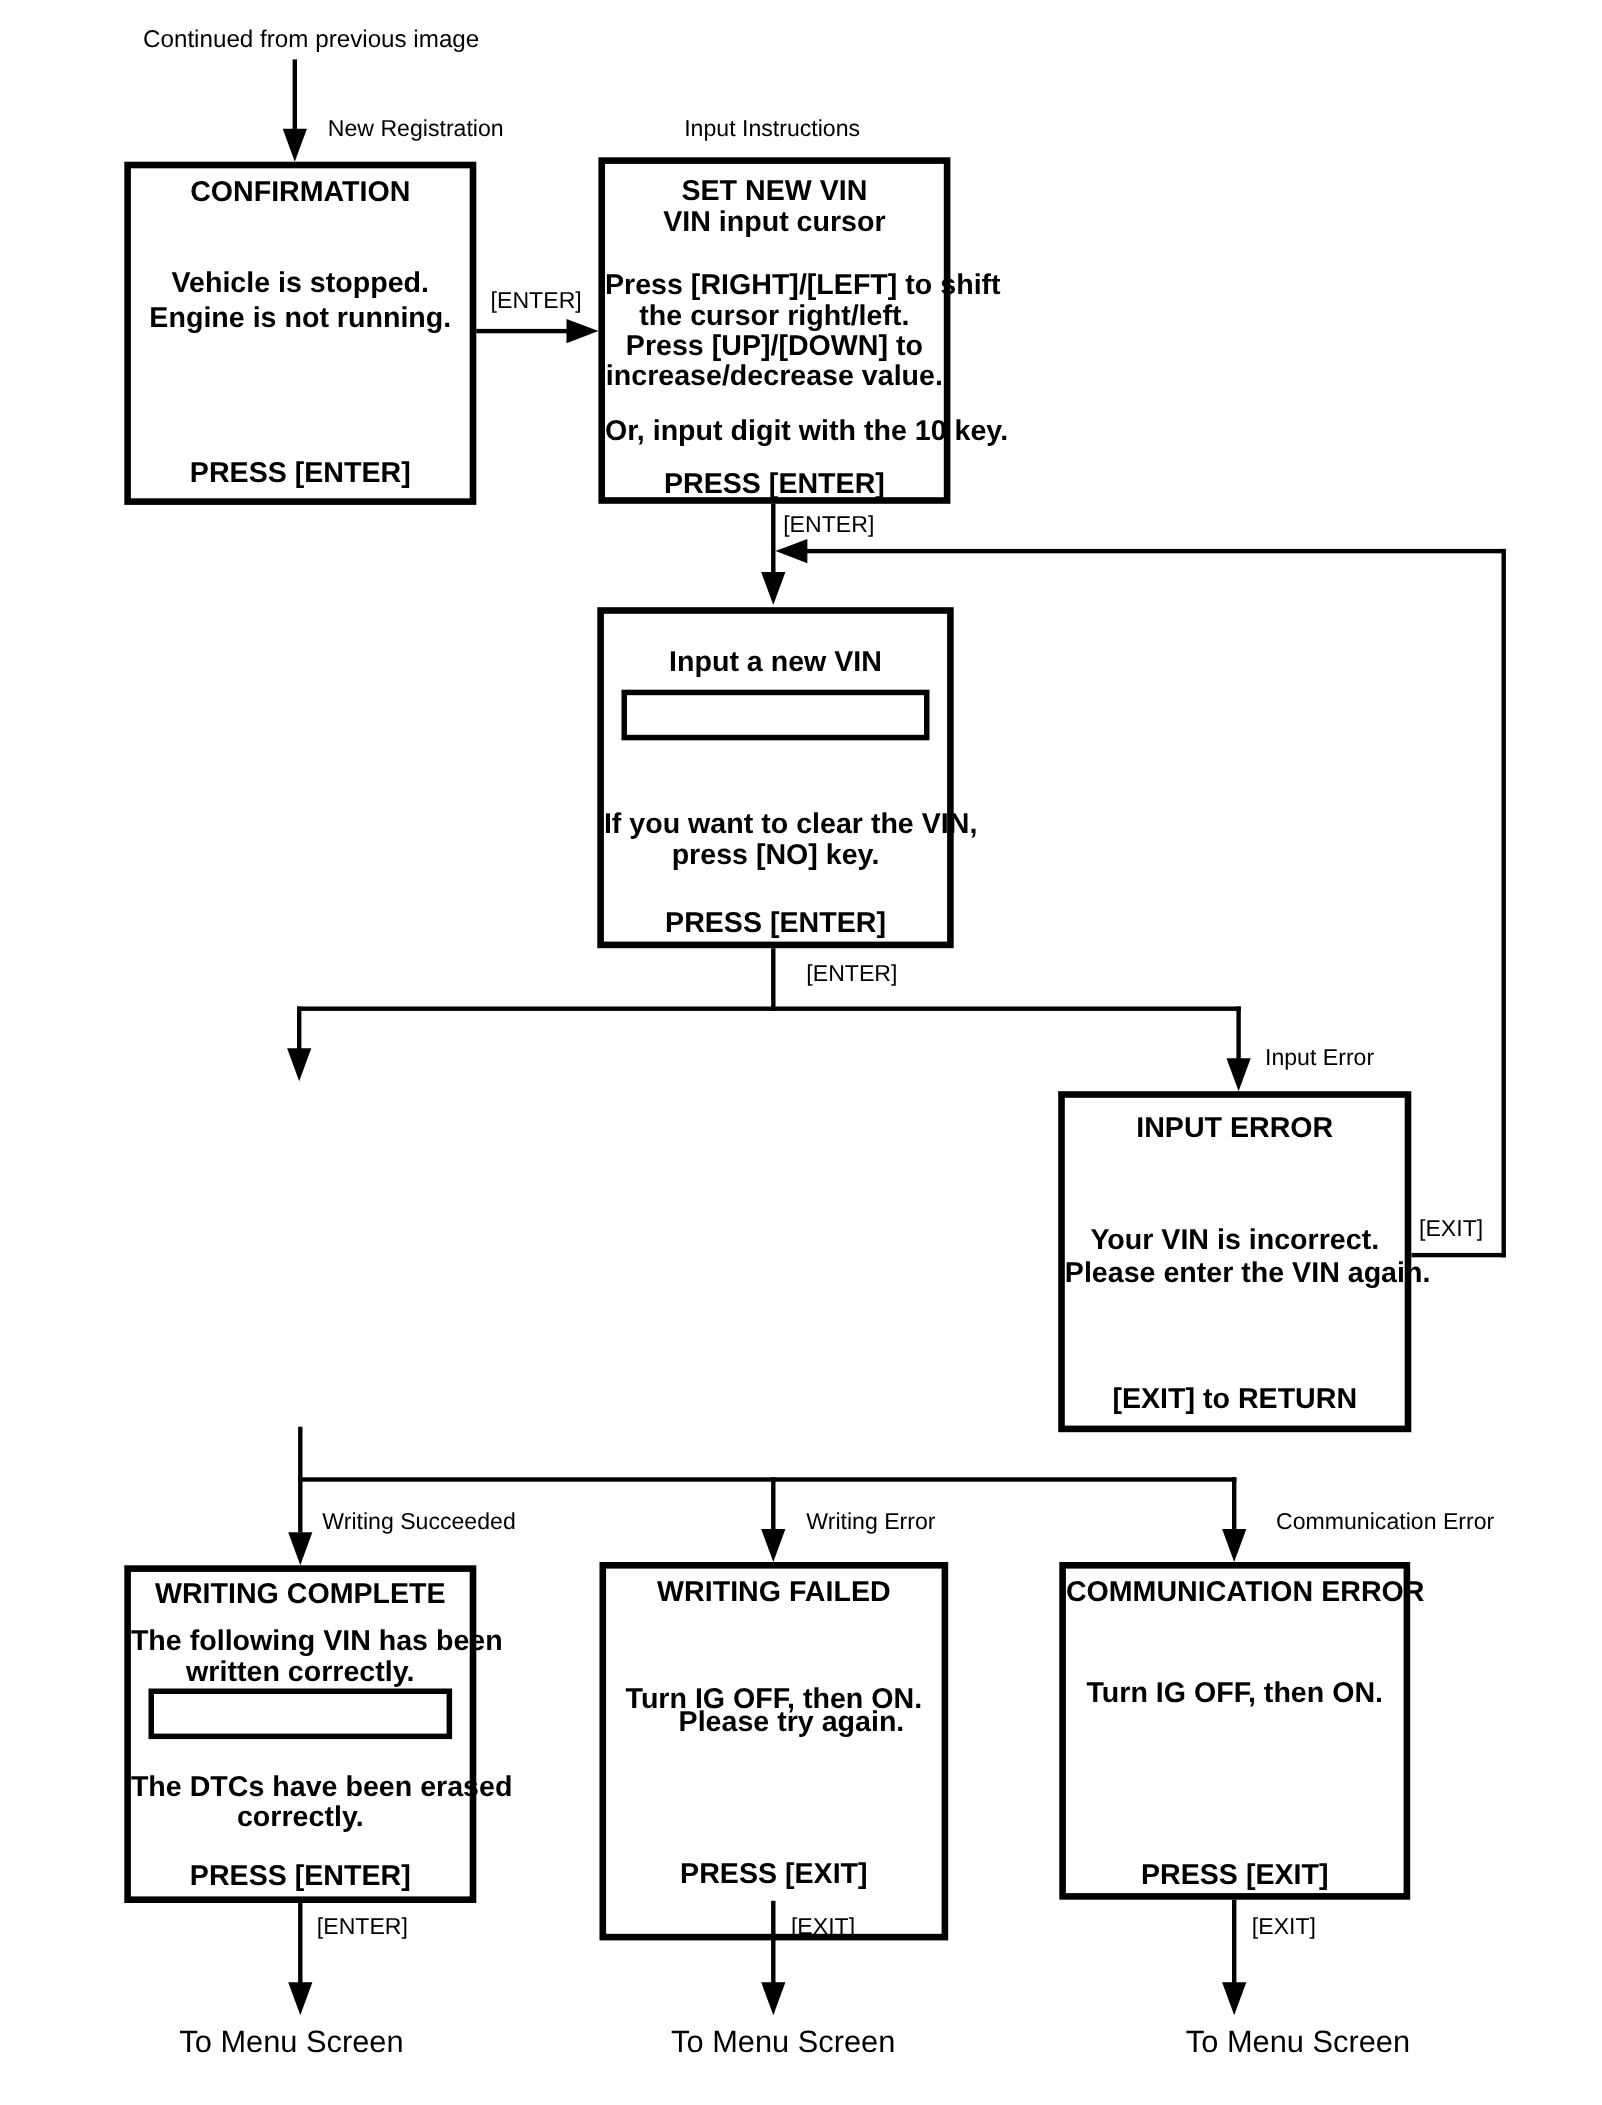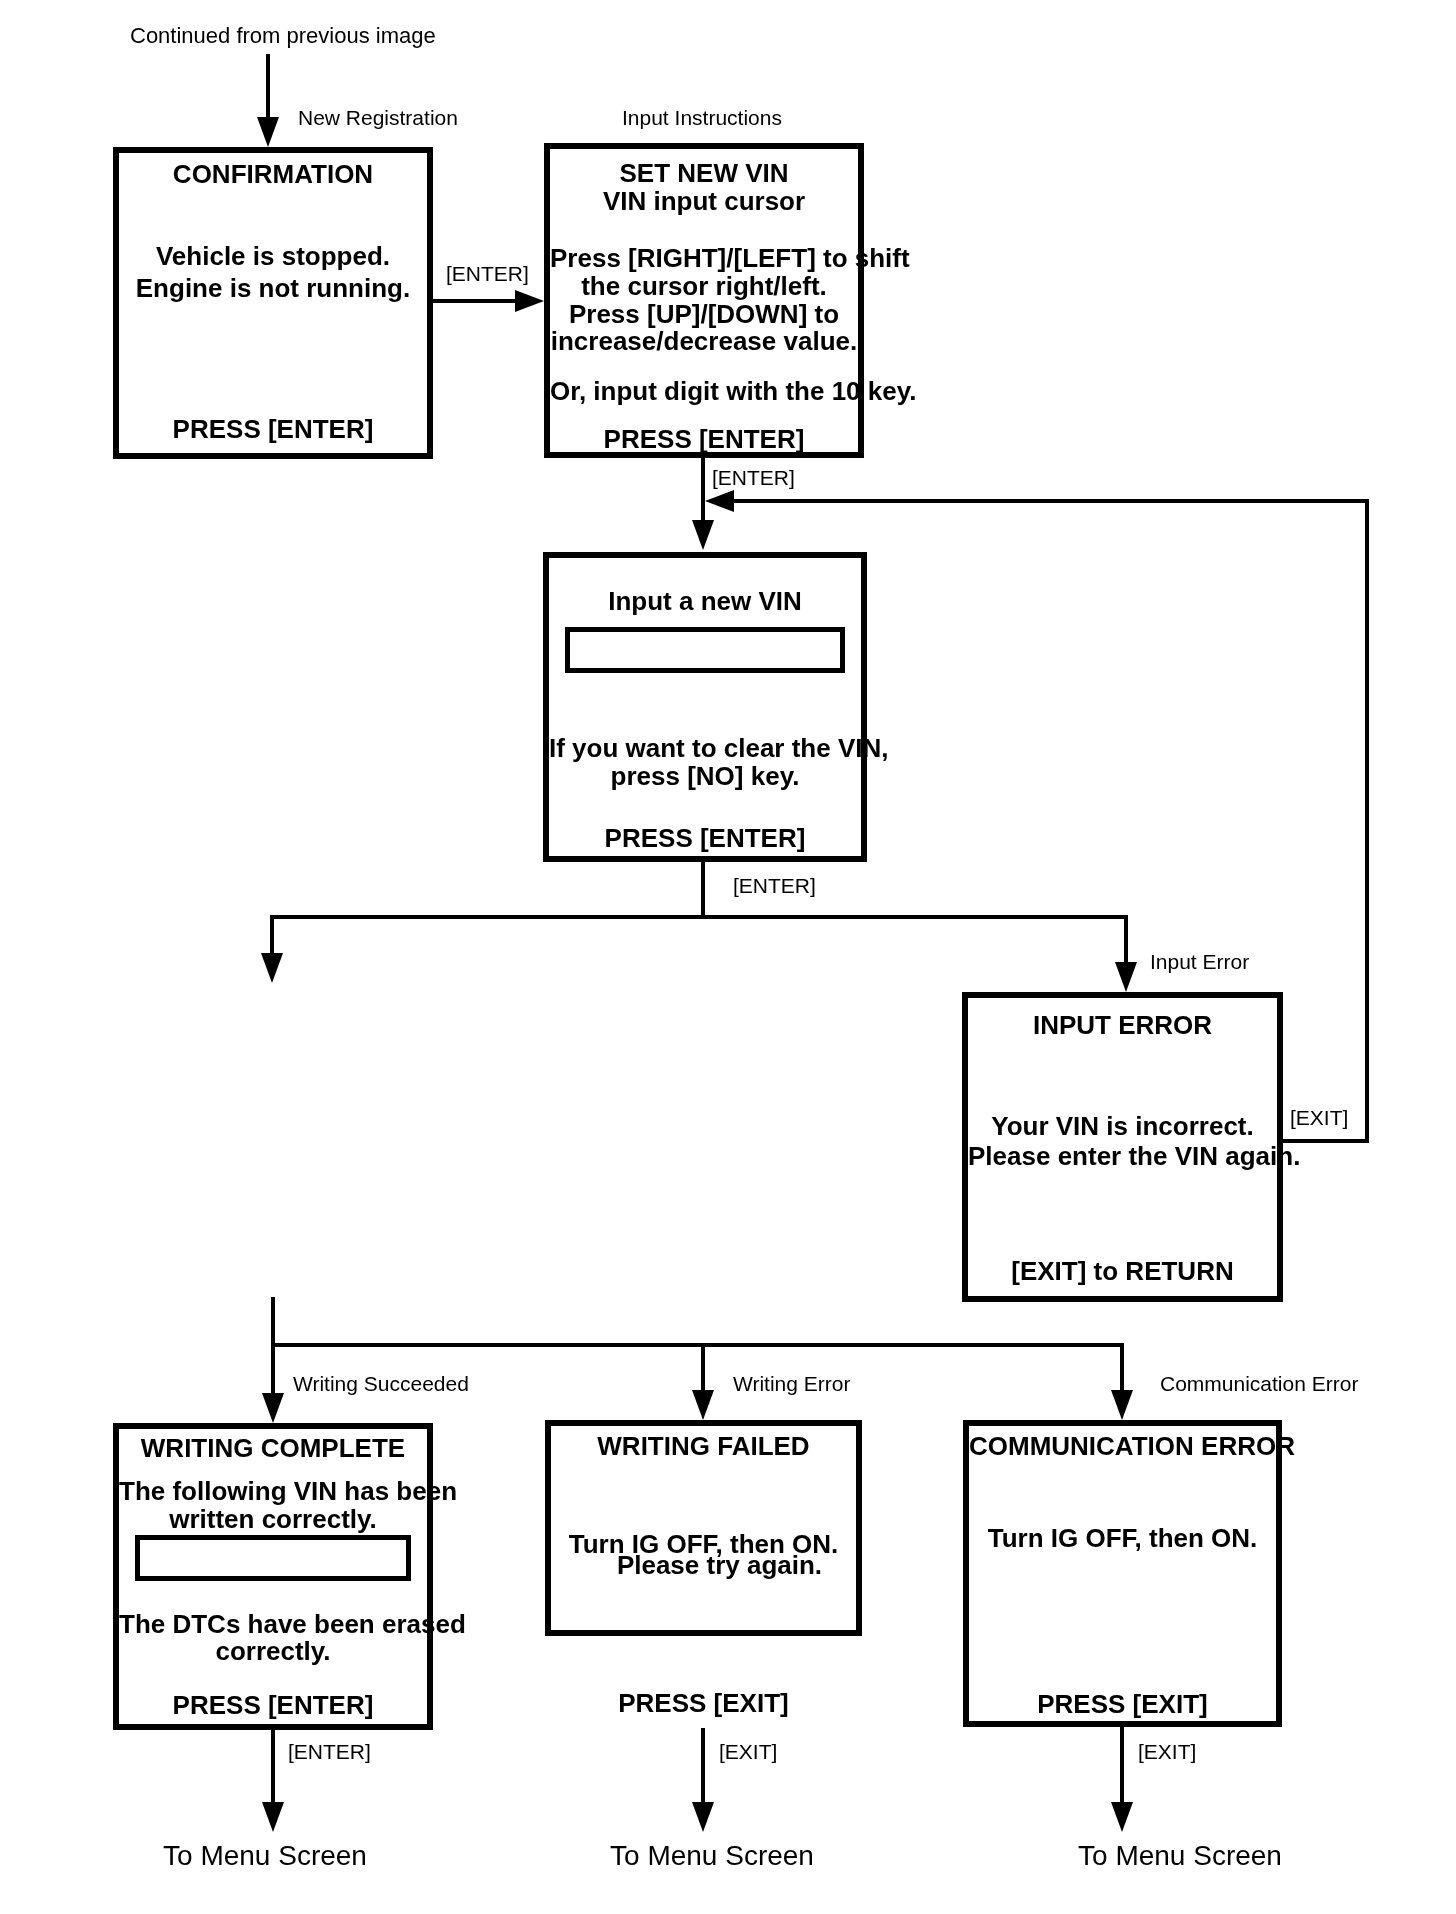--- a/index.html
+++ b/index.html
@@ -149,21 +149,21 @@
   <div class="fbox" style="left:113px; top:1423px; width:320px; height:307px;">
     <div class="bt" style="top:8px;">WRITING COMPLETE</div>
     <div class="bt" style="top:51px;">The following VIN has been</div>
     <div class="bt" style="top:79px;">written correctly.</div>
     <div class="vinrect" style="left:16px; top:106px; width:276px; height:46px;"></div>
     <div class="bt" style="top:184px;">The DTCs have been erased</div>
     <div class="bt" style="top:211px;">correctly.</div>
     <div class="bt" style="top:265px;">PRESS [ENTER]</div>
   </div>
 
-  <div class="fbox" style="left:545px; top:1420px; width:317px; height:216px;">
+  <div class="fbox" style="left:545px; top:1420px; width:317px; height:344px;">
     <div class="bt" style="top:9px;">WRITING FAILED</div>
     <div class="bt" style="top:107px;">Turn IG OFF, then ON.</div>
     <div class="bt" style="top:128px;padding-left:32px;">Please try again.</div>
     <div class="bt" style="top:266px;">PRESS [EXIT]</div>
   </div>
 
   <div class="fbox" style="left:963px; top:1420px; width:319px; height:307px;">
     <div class="bt" style="top:9px;">COMMUNICATION ERROR</div>
     <div class="bt" style="top:101px;">Turn IG OFF, then ON.</div>
     <div class="bt" style="top:267px;">PRESS [EXIT]</div>

